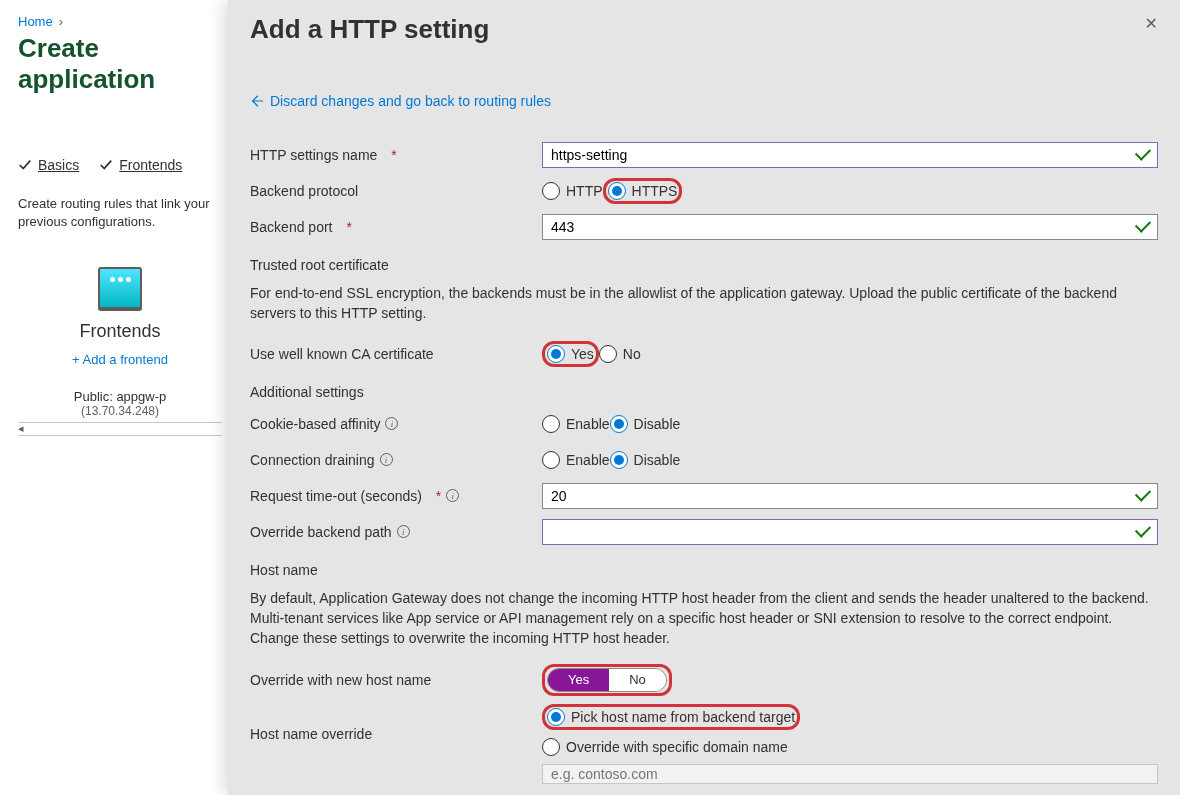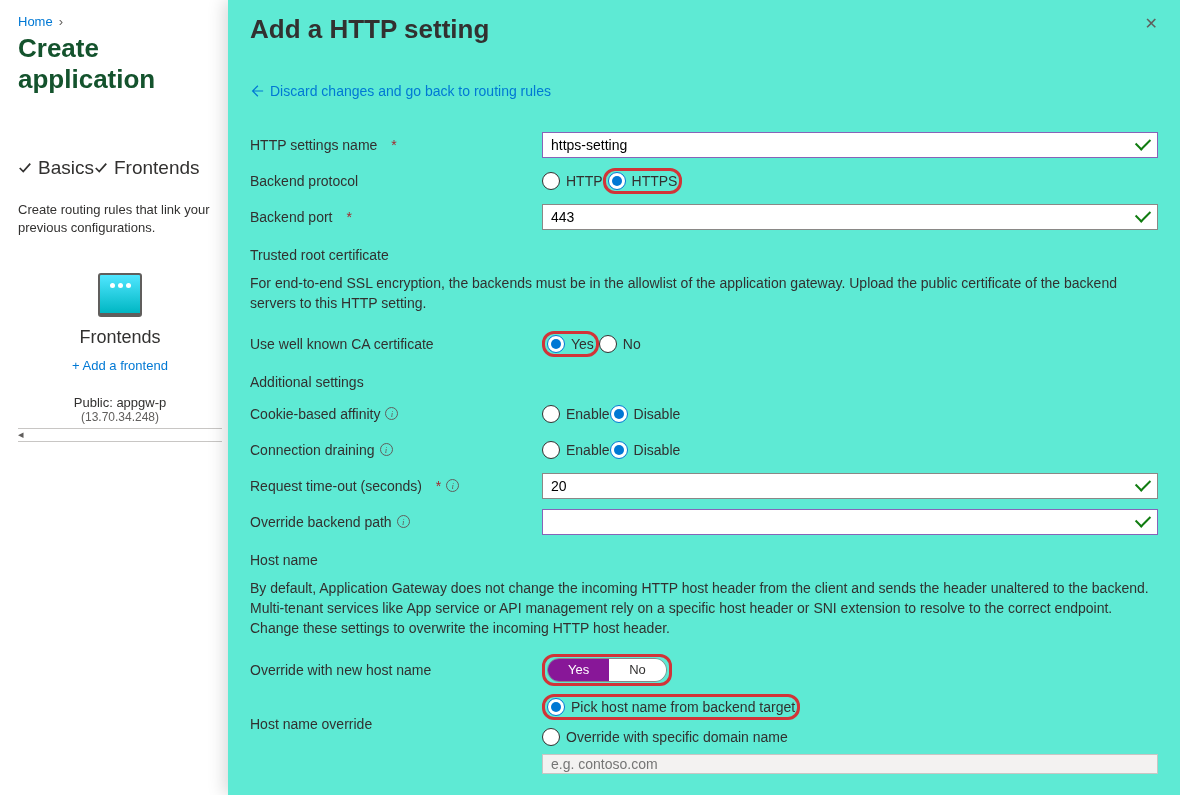--- a/index.html
+++ b/index.html
@@ -4,40 +4,40 @@
   <style>
     * { box-sizing: border-box; margin: 0; padding: 0; }
     body { font-family: "Segoe UI", Arial, sans-serif; font-size: 14px; color: #323130; background: #fff; width: 1180px; height: 795px; overflow: hidden; position: relative; }
 
     
     .bg-panel { position: absolute; left: 0; top: 0; width: 240px; padding: 14px 18px; }
     .breadcrumb { font-size: 13px; color: #0078d4; display: flex; align-items: center; gap: 6px; }
     .breadcrumb-home { cursor: pointer; }
     .breadcrumb-sep { color: #605e5c; }
     .page-title-bg { font-size: 26px; font-weight: 600; color: #14532d; margin-top: 4px; }
-    .tabs-bg { display: flex; margin-top: 62px; font-size: 19px; }
+    .tabs-bg { display: flex; gap: 20px; margin-top: 62px; font-size: 14px; text-decoration: underline; }
     .tab-bg { display: flex; align-items: center; gap: 6px; }
     .tab-bg svg { width: 14px; height: 14px; }
     .desc-bg { font-size: 13px; color: #323130; margin-top: 22px; line-height: 1.4; }
     .frontend-card { margin-top: 36px; text-align: center; }
     .fe-icon { width: 44px; height: 44px; margin: 0 auto 10px; background: linear-gradient(#50e6ff, #00b7c3); border-radius: 3px; border: 2px solid #605e5c; border-bottom-width: 4px; position: relative; }
     .fe-icon::after { content: ""; position: absolute; left: 10px; top: 8px; width: 5px; height: 5px; border-radius: 50%; background: #fff; box-shadow: 8px 0 0 #fff, 16px 0 0 #fff; }
     .fe-title { font-size: 18px; font-weight: 400; }
     .fe-add { color: #0078d4; font-size: 13px; margin-top: 10px; display: inline-block; cursor: pointer; }
     .fe-pub { font-size: 13px; margin-top: 22px; }
     .fe-ip { font-size: 12px; color: #605e5c; }
     .card-scroll { border-top: 1px solid #c8c6c4; border-bottom: 1px solid #c8c6c4; margin-top: 4px; height: 14px; position: relative; }
     .card-scroll .arrow-left { position: absolute; left: 0; top: -1px; font-size: 11px; color: #605e5c; }
 
     
-    .blade { position: absolute; left: 228px; top: 0; right: 0; bottom: 0; background: #5eead4; box-shadow: -4px 0 16px rgba(0,0,0,.15); padding: 14px 22px 12px 22px; overflow: hidden; }
+    .blade { position: absolute; left: 228px; top: 0; right: 0; bottom: 0; background: #e5e5e5; box-shadow: -4px 0 16px rgba(0,0,0,.15); padding: 14px 22px 12px 22px; overflow: hidden; }
     .blade-header { display: flex; align-items: flex-start; justify-content: space-between; }
     .blade-title { font-size: 26px; font-weight: 600; }
     .close-x { font-size: 16px; color: #605e5c; cursor: pointer; }
-    .discard-link { display: inline-flex; align-items: center; gap: 6px; color: #0078d4; font-size: 14px; margin-top: 38px; cursor: pointer; }
+    .discard-link { display: inline-flex; align-items: center; gap: 6px; color: #0078d4; font-size: 14px; margin-top: 48px; cursor: pointer; }
     .discard-link svg { width: 14px; height: 14px; }
 
     .form { margin-top: 30px; }
     .row { display: flex; align-items: center; margin-bottom: 8px; min-height: 28px; }
     .row.tall { align-items: flex-start; }
     .label-col { width: 292px; font-size: 14px; color: #323130; display: flex; align-items: center; gap: 5px; }
     .field-col { flex: 1; min-width: 0; }
     .req { color: #a4262c; }
 
     .text-input { width: 100%; border: 1px solid #8a8886; padding: 4px 28px 4px 8px; font-size: 14px; font-family: inherit; height: 26px; background: #fff; position: relative; }

